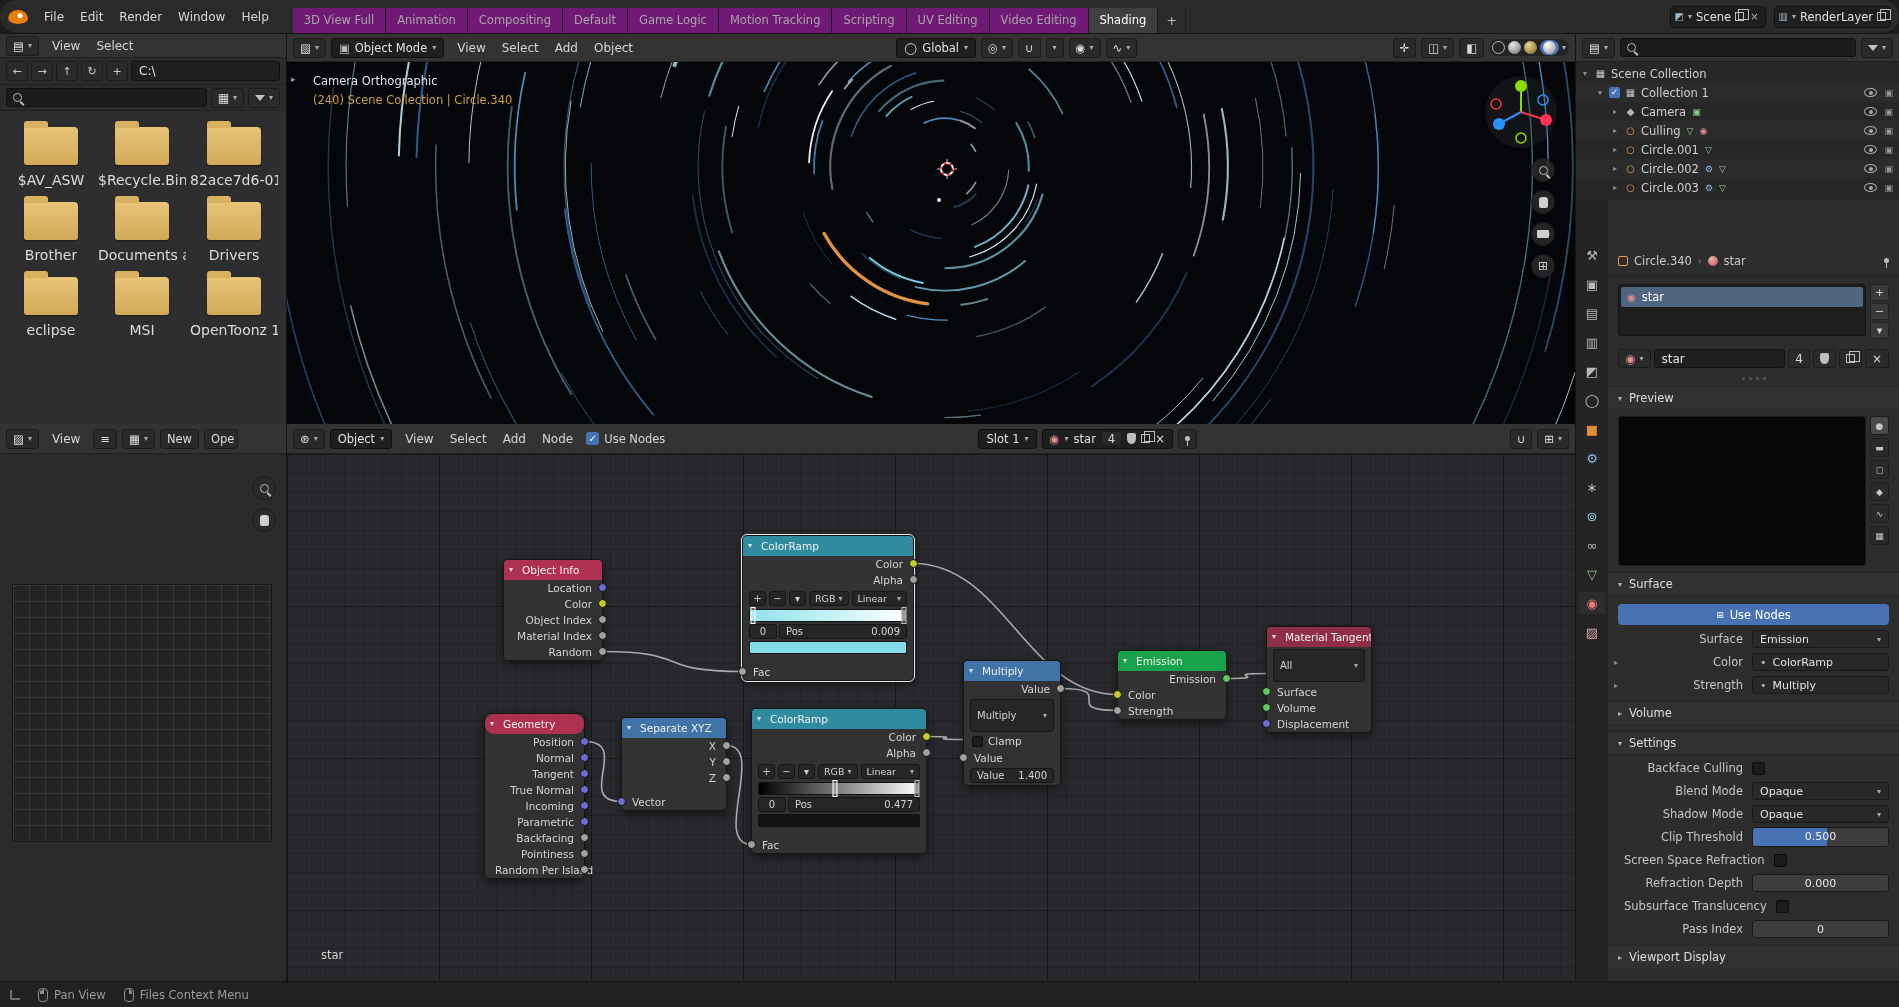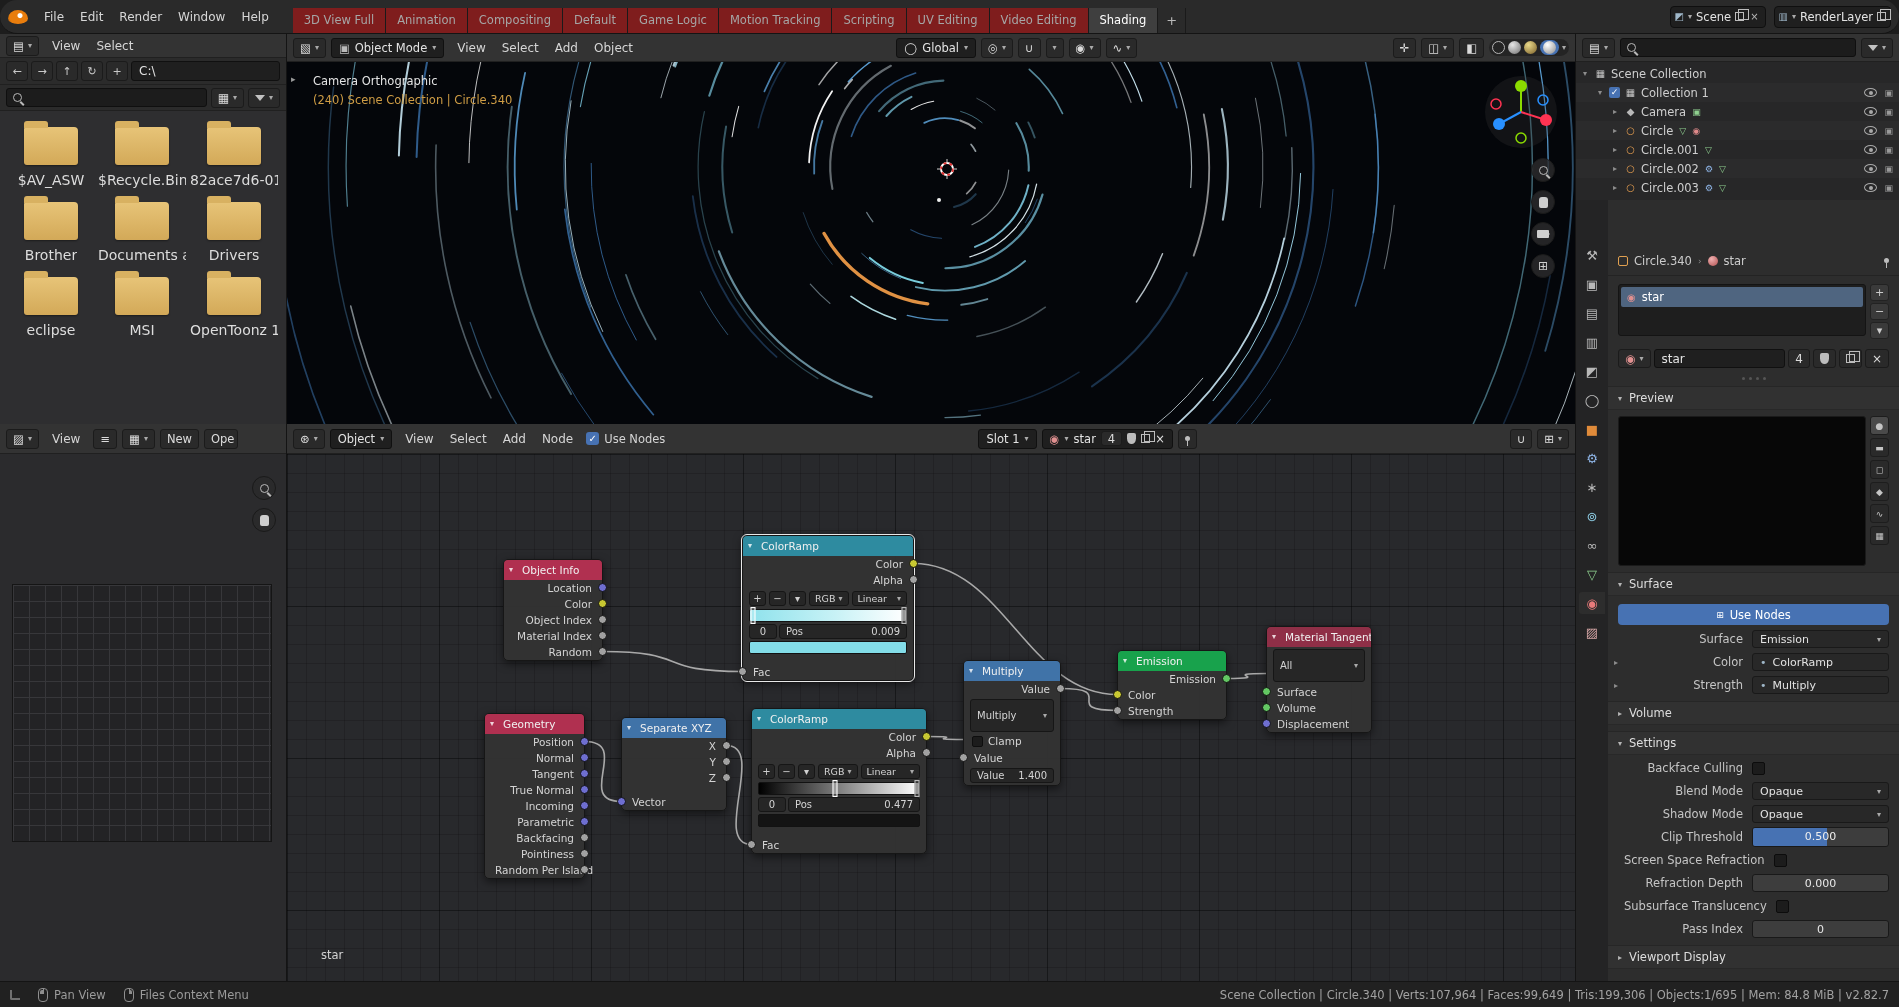--- a/index.html
+++ b/index.html
@@ -7,21 +7,21 @@
     font-family:"DejaVu Sans", sans-serif; font-size:12px; color:#cccccc; }
   #app { width:1899px; height:1007px; display:flex; flex-direction:column; }
 
   
   .topbar { height:34px; flex:0 0 34px; background:#2a2a2a; border-bottom:1px solid #141414;
     display:flex; align-items:center; padding:0 8px; gap:2px;border-radius:17px; }
   .blender-logo { width:20px; height:14px; border-radius:50% 50% 50% 50%/60% 60% 40% 40%;
     background:radial-gradient(circle at 60% 40%, #ffffff 0 2px, #e87d0d 3px 70%, #9c5508 100%); margin-right:6px; }
   .menu { padding:3px 8px; border-radius:3px; color:#d6d6d6; font-size:12px; cursor:default; }
   .tabs { display:flex; align-items:flex-end; margin-left:14px; height:100%; }
-  .wtab { padding:5px 11px 6px; font-size:11.5px; color:#a6a6a6; background:#7f1d1d;
+  .wtab { padding:5px 11px 6px; font-size:11.5px; color:#a6a6a6; background:#701a75;
     border-right:1px solid #1a1a1a; cursor:default; white-space:nowrap; }
   .wtab.active { background:#3f3f3f; color:#ffffff; }
   .wtab.add { background:transparent; color:#bbbbbb; font-size:13px; padding:5px 8px; }
   .topbar-right { margin-left:auto; display:flex; gap:8px; align-items:center; }
   .tbw { display:flex; align-items:center; background:#1f1f1f; border:1px solid #0f0f0f;
     border-radius:4px; height:22px; padding:0 4px; gap:4px; font-size:11.5px; color:#e2e2e2; }
   .tbw .wicon { color:#9fb7c9; font-size:10px; }
   .tbw .sep-btn { color:#b5b5b5; font-size:10px; padding:0 2px; }
   .caret { font-size:8px; color:#aaaaaa; }
 
@@ -667,21 +667,21 @@
           <div class="tree-label">star</div>
         <div class="node" style="left: 216px; top: 105px; width: 100px;">
               <div class="nh" style="background: rgb(176, 48, 80);">Object Info</div>
               <div class="nrow out"><span>Location</span><span class="sock out" style="background: rgb(110, 110, 208);"></span></div>
               <div class="nrow out"><span>Color</span><span class="sock out" style="background: rgb(200, 200, 50);"></span></div>
               <div class="nrow out"><span>Object Index</span><span class="sock out" style="background: rgb(161, 161, 161);"></span></div>
               <div class="nrow out"><span>Material Index</span><span class="sock out" style="background: rgb(161, 161, 161);"></span></div>
               <div class="nrow out"><span>Random</span><span class="sock out" style="background: rgb(161, 161, 161);"></span></div>
             </div>
             <div class="node" style="left: 197px; top: 259px; width: 101px;">
-              <div class="nh" style="background: rgb(176, 48, 80);">Geometry</div>
+              <div class="nh" style="background: rgb(176, 48, 80); border-radius: 9px;">Geometry</div>
               <div class="nrow out"><span>Position</span><span class="sock out" style="background: rgb(110, 110, 208);"></span></div>
               <div class="nrow out"><span>Normal</span><span class="sock out" style="background: rgb(110, 110, 208);"></span></div>
               <div class="nrow out"><span>Tangent</span><span class="sock out" style="background: rgb(110, 110, 208);"></span></div>
               <div class="nrow out"><span>True Normal</span><span class="sock out" style="background: rgb(110, 110, 208);"></span></div>
               <div class="nrow out"><span>Incoming</span><span class="sock out" style="background: rgb(110, 110, 208);"></span></div>
               <div class="nrow out"><span>Parametric</span><span class="sock out" style="background: rgb(110, 110, 208);"></span></div>
               <div class="nrow out"><span>Backfacing</span><span class="sock out" style="background: rgb(161, 161, 161);"></span></div>
               <div class="nrow out"><span>Pointiness</span><span class="sock out" style="background: rgb(161, 161, 161);"></span></div>
               <div class="nrow out"><span>Random Per Island</span><span class="sock out" style="background: rgb(161, 161, 161);"></span></div>
             </div>
@@ -828,21 +828,21 @@
               <span class="olabel">Camera</span>
               <span class="otrail camdata">▣</span>
               <span class="oright">
                 <span class="eye"></span>
                 <span class="ocam">▣</span>
               </span>
             </div>
             <div class="orow alt" style="padding-left: 34px;">
               <span class="odis">▸</span>
               <span class="oicon mesh">○</span>
-              <span class="olabel">Circle</span>
+              <span class="olabel">Culling</span>
               <span class="otrail data">▽</span>
               <span class="otrail mat">◉</span>
               <span class="oright">
                 <span class="eye"></span>
                 <span class="ocam">▣</span>
               </span>
             </div>
             <div class="orow" style="padding-left: 34px;">
               <span class="odis">▸</span>
               <span class="oicon mesh">○</span>
@@ -1084,15 +1084,14 @@
     <span id="sb-left" style="display:flex; gap:18px">
         <span class="sb-item">
           <span class="mouse left"></span>
           <span>Pan View</span>
         </span>
         <span class="sb-item">
           <span class="mouse right"></span>
           <span>Files Context Menu</span>
         </span>
       </span>
-    <span class="sb-stats">Scene Collection | Circle.340 | Verts:107,964 | Faces:99,649 | Tris:199,306 | Objects:1/695 | Mem: 84.8 MiB | v2.82.7</span>
   </div>
 </div>
 
 </body></html>

